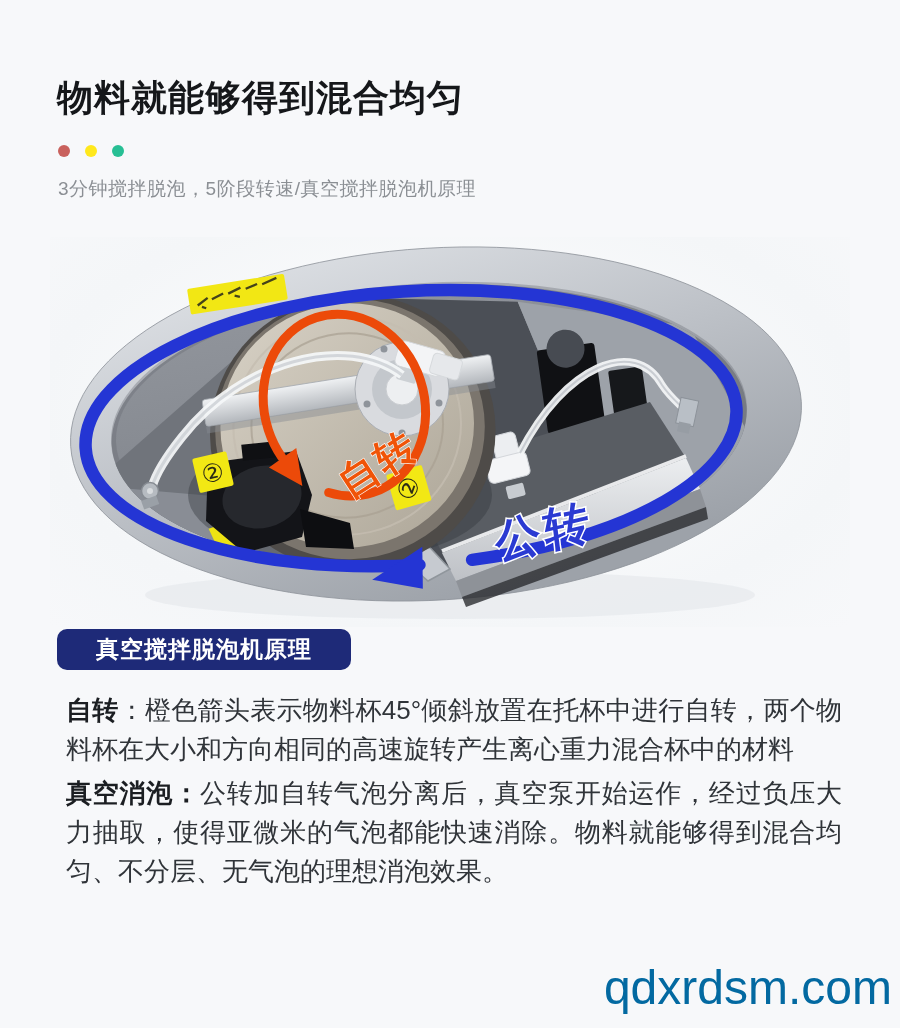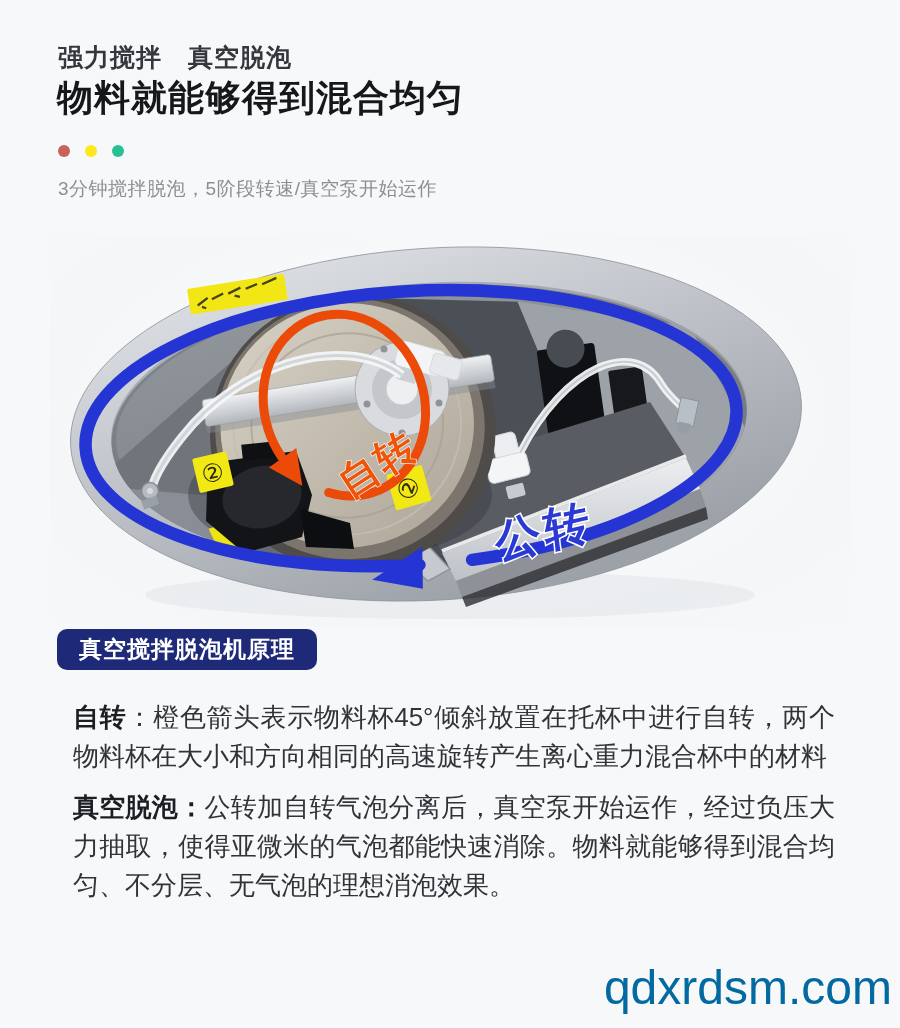--- a/index.html
+++ b/index.html
@@ -24,49 +24,48 @@
   .subtitle{
     position:absolute;left:58px;top:176px;font-size:19px;color:#8b8f94;
     letter-spacing:.5px;white-space:nowrap;
   }
   .illustration{
     position:absolute;left:50px;top:237px;width:800px;height:390px;
     background:radial-gradient(ellipse at 50% 45%, #ffffff 0%, #f4f6f8 72%, #f7f8fa 100%);
   }
   .badge{
     position:absolute;left:57px;top:629px;height:41px;line-height:41px;
-    padding:0 22px;background:#1e2a78;border-radius:10px;color:#ffffff;
+    padding:0 39px;background:#1e2a78;border-radius:10px;color:#ffffff;
     font-size:23px;font-weight:700;letter-spacing:1px;white-space:nowrap;
   }
   .body-text{
     position:absolute;left:61px;top:686px;width:786px;
     font-size:26px;line-height:39px;color:#303439;text-align:justify;
   }
-  .body-text p{margin:12px;}
+  .body-text p{margin:5px;}
   .body-text b{color:#1b1e22;}
   .watermark{
     position:absolute;right:8px;top:960px;font-size:48px;color:#0369a1;
     letter-spacing:0;white-space:nowrap;
   }
 </style>
 </head>
 <body>
 
 <div id="canvas">
 
-  <div class="tagline">强力搅拌　真空脱泡</div>
   <div class="title">物料就能够得到混合均匀</div>
 
   <div class="dots">
     <span class="dot dot-red"></span>
     <span class="dot dot-yellow"></span>
     <span class="dot dot-teal"></span>
   </div>
 
-  <div class="subtitle">3分钟搅拌脱泡，5阶段转速/真空泵开始运作</div>
+  <div class="subtitle">3分钟搅拌脱泡，5阶段转速/真空搅拌脱泡机原理</div>
 
   <div class="illustration">
     <svg width="800" height="390" viewBox="0 0 800 390">
       <defs>
         <linearGradient id="gradRim" x1="0" y1="0" x2="0.55" y2="1">
           <stop offset="0" stop-color="#e4e7eb"></stop>
           <stop offset="0.55" stop-color="#bdc1c7"></stop>
           <stop offset="1" stop-color="#9da2a9"></stop>
         </linearGradient>
         <linearGradient id="gradChamber" x1="0" y1="0" x2="0.3" y2="1">
@@ -203,18 +202,18 @@
         <polygon points="313,339 365,309 363,351" fill="#2435d4"></polygon>
       </g>
       <text x="527" y="303" transform="rotate(-13 527 303) skewX(-6)" text-anchor="middle" font-size="46" font-weight="bold" fill="#2b3ad2" stroke="#ffffff" stroke-width="3" style="paint-order:stroke" letter-spacing="4">公转</text>
     </svg>
   </div>
 
   <div class="badge">真空搅拌脱泡机原理</div>
 
   <div class="body-text">
     <p><b>自转</b><span>：</span><span>橙色箭头表示物料杯45°倾斜放置在托杯中进行自转，两个物料杯在大小和方向相同的高速旋转产生离心重力混合杯中的材料</span></p>
-    <p><b>真空脱泡：</b><span></span><span>公转加自转气泡分离后，真空泵开始运作，经过负压大力抽取，使得亚微米的气泡都能快速消除。物料就能够得到混合均匀、不分层、无气泡的理想消泡效果。</span></p>
+    <p><b>真空消泡：</b><span></span><span>公转加自转气泡分离后，真空泵开始运作，经过负压大力抽取，使得亚微米的气泡都能快速消除。物料就能够得到混合均匀、不分层、无气泡的理想消泡效果。</span></p>
   </div>
 
   <div class="watermark">qdxrdsm.com</div>
 
 </div>
 
 </body></html>

